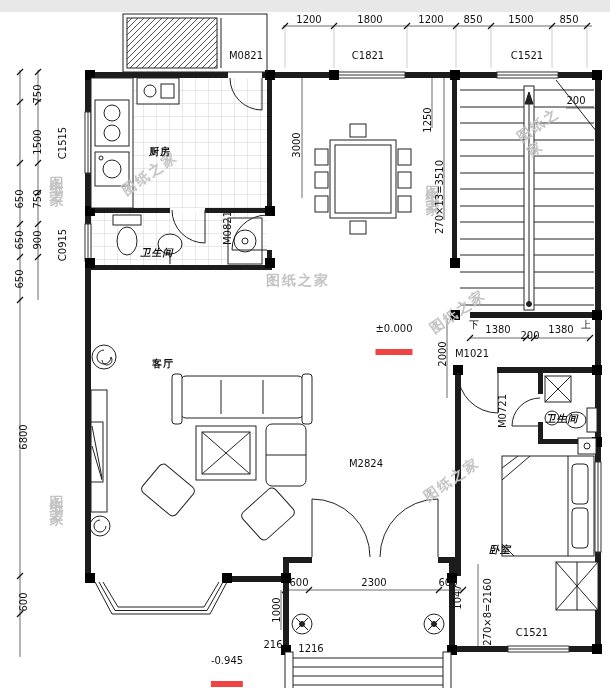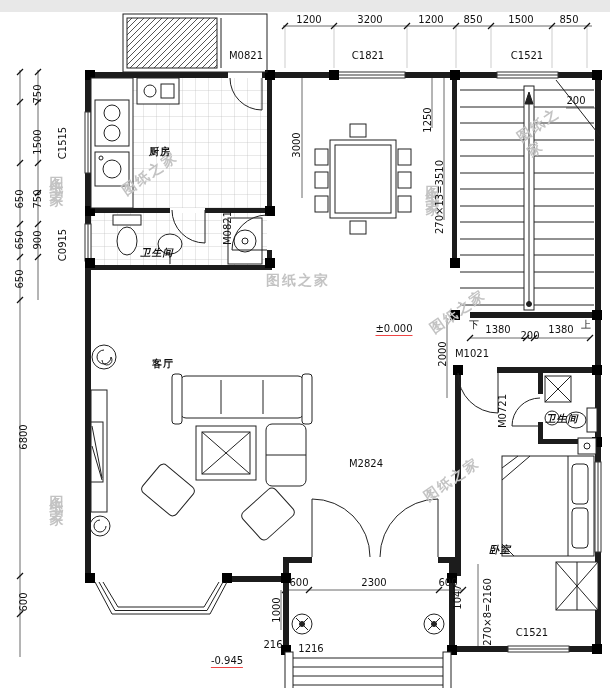--- a/index.html
+++ b/index.html
@@ -4,21 +4,21 @@
 <style>
   html,body{margin:0;padding:0;background:#e8e8e8;}
   .plan{position:relative;width:610px;height:688px;background:#ffffff;
         font-family:"DejaVu Sans",sans-serif;color:#111;overflow:hidden;margin:12px auto;}
   .plan svg{position:absolute;left:0;top:0;}
   .lbl{position:absolute;font-size:10px;line-height:1;white-space:nowrap;color:#111;
        transform:translate(-50%,-50%);z-index:5;}
   .rot{transform:translate(-50%,-50%) rotate(-90deg);}
   .sm{font-size:8.5px;font-style:italic;}
   .room{font-size:10px;font-weight:bold;letter-spacing:1px;}
-  .elev{border-bottom:1px solid #ef4444;padding-bottom:1px;}
+  .elev{border-bottom:6px solid #ef4444;padding-bottom:15px;}
   .wm{position:absolute;color:#c3c3c3;font-size:14px;letter-spacing:2px;z-index:4;
       transform:translate(-50%,-50%);font-weight:bold;}
   .wm-v{writing-mode:vertical-rl;letter-spacing:5px;}
   .wm-d{transform:translate(-50%,-50%) rotate(-35deg);}
 </style>
 </head>
 <body>
 
 <div class="plan">
 
@@ -326,21 +326,21 @@
       <line x1="296" y1="606" x2="308" y2="618"></line>
         <line x1="296" y1="618" x2="308" y2="606"></line>
       <circle cx="434" cy="612" r="10"></circle>
         <circle cx="434" cy="612" r="2.5" fill="#222"></circle>
       <line x1="428" y1="606" x2="440" y2="618"></line>
         <line x1="428" y1="618" x2="440" y2="606"></line>
     </g>
   </svg>
 
   <div class="lbl" style="left:309px;top:8px">1200</div>
-  <div class="lbl" style="left:370px;top:8px">3200</div>
+  <div class="lbl" style="left:370px;top:8px">1800</div>
   <div class="lbl" style="left:431px;top:8px">1200</div>
   <div class="lbl" style="left:473px;top:8px">850</div>
   <div class="lbl" style="left:521px;top:8px">1500</div>
   <div class="lbl" style="left:569px;top:8px">850</div>
 
   <div class="lbl rot" style="left:38px;top:82px">750</div>
   <div class="lbl rot" style="left:38px;top:130px">1500</div>
   <div class="lbl rot" style="left:38px;top:187px">750</div>
   <div class="lbl rot" style="left:38px;top:228px">900</div>
   <div class="lbl rot" style="left:20px;top:187px">650</div>

